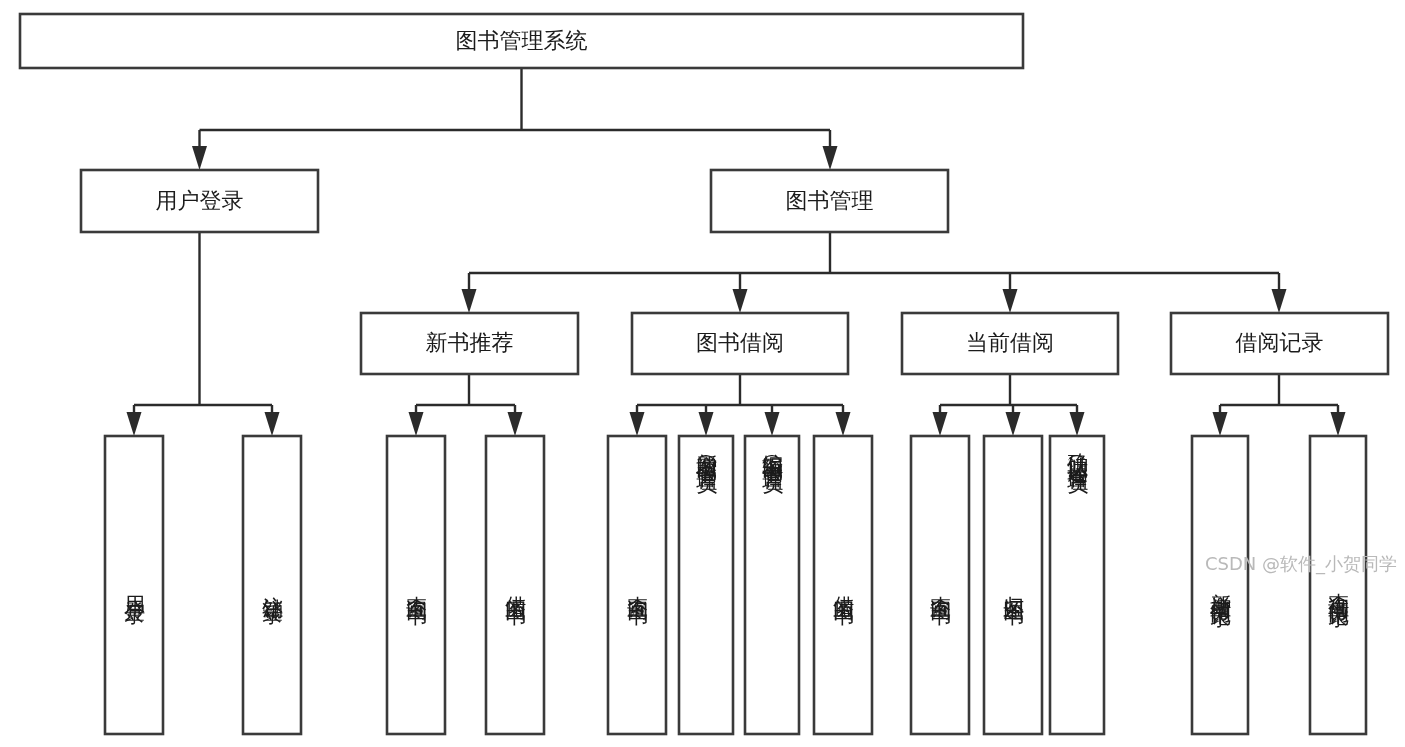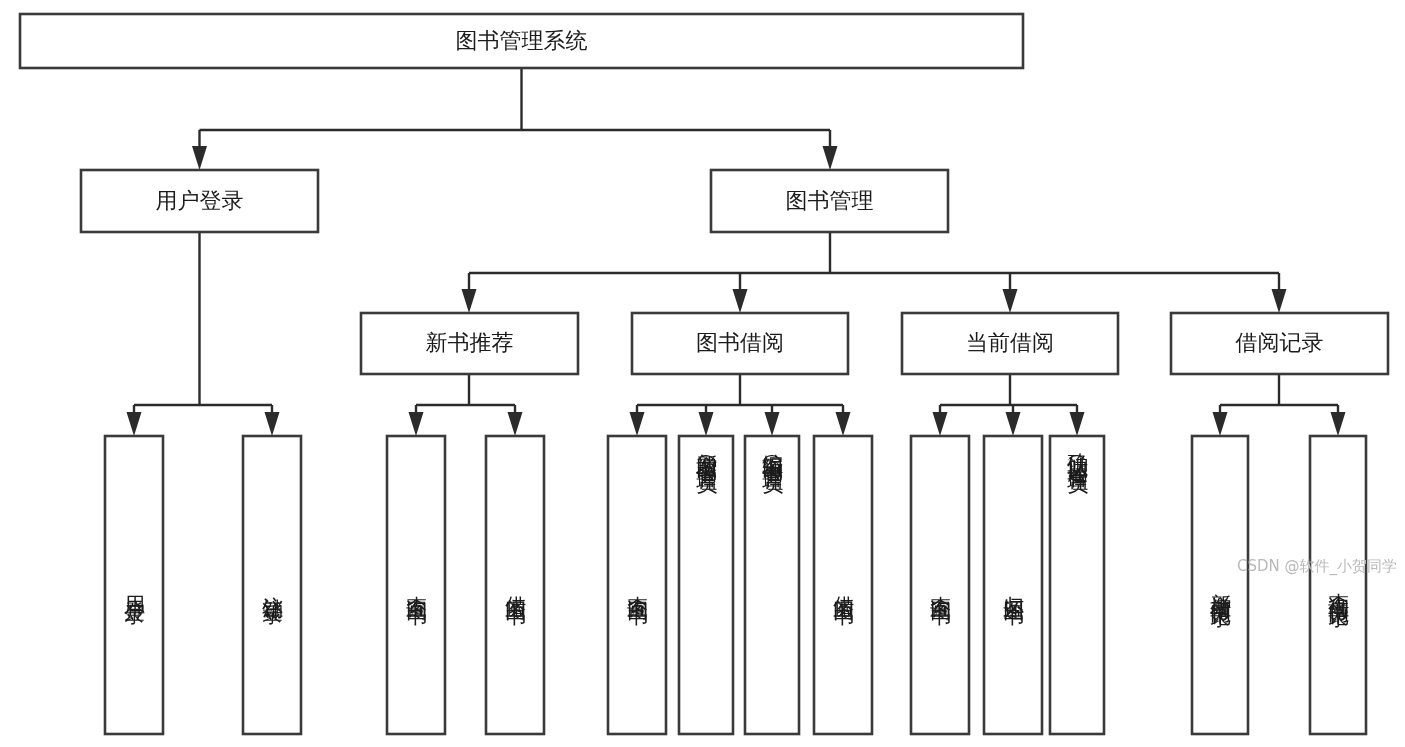--- a/index.html
+++ b/index.html
@@ -57,21 +57,21 @@
   }
   .arrow-head {
     fill: #2b2b2b;
     stroke: none;
   }
   #watermark {
     position: absolute;
     right: 8px;
     bottom: 4px;
     font-family: "DejaVu Sans", "Liberation Sans", sans-serif;
-    font-size: 15px;
+    font-size: 18px;
     color: #b9b9b9;
     white-space: nowrap;
     user-select: none;
   }
 </style>
 </head>
 <body>
 
 <div id="diagram-root">
 

